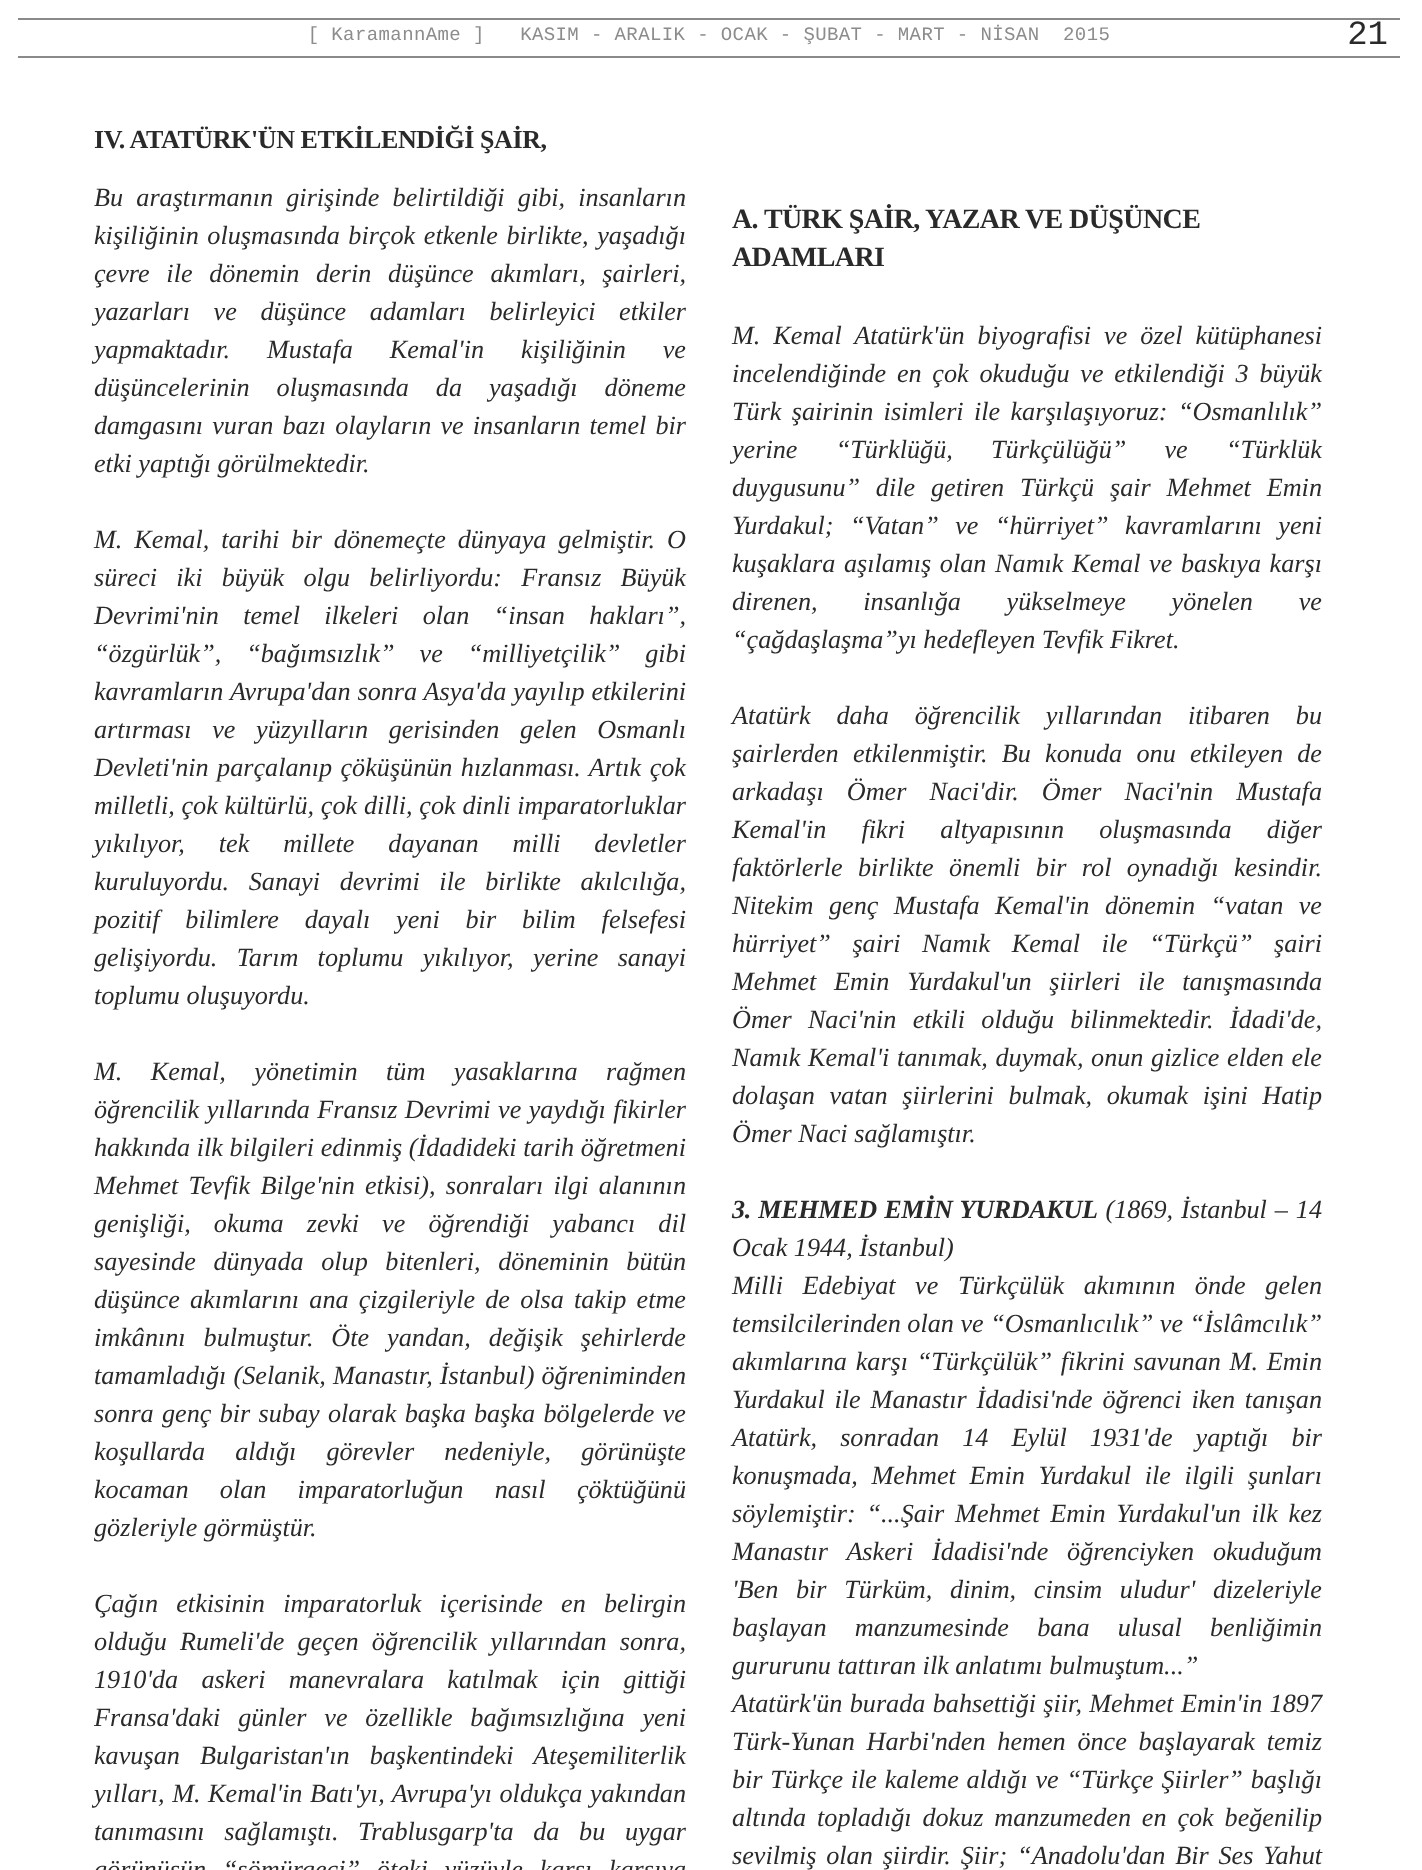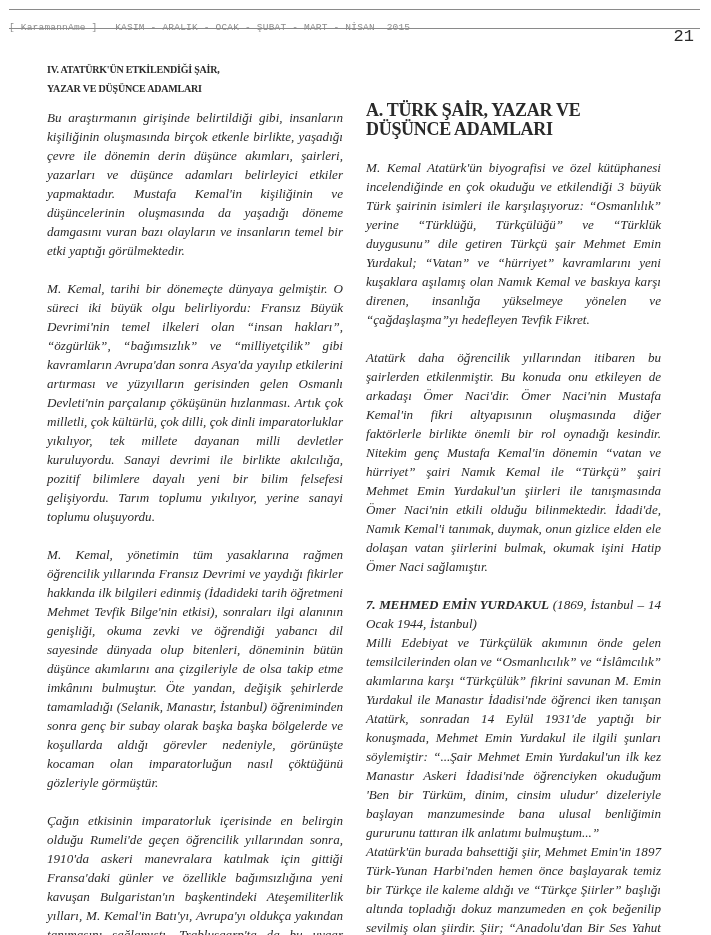--- a/index.html
+++ b/index.html
@@ -3,70 +3,68 @@
 <meta charset="utf-8">
 <style>
   html, body { margin: 0; padding: 0; background: #ffffff; }
   body { width: 711px; height: 935px; position: relative; overflow: hidden; color: #2a2a2a; }
   .header {
     position: absolute; left: 9px; top: 9px; width: 691px; height: 18px;
     border-top: 1px solid #8a8a8a; border-bottom: 1px solid #8a8a8a;
     font-family: "Liberation Mono", "DejaVu Sans Mono", monospace;
   }
   .header .running {
-    position: absolute; left: 0; width: 100%; top: 2px; text-align: left;
-    font-size: 9.5px; color: #8c8c8c; letter-spacing: 0.2px; white-space: pre; margin-top: 10px;
+    position: absolute; left: 0; width: 100%; top: 2px; text-align: center;
+    font-size: 9.5px; color: #8c8c8c; letter-spacing: 0.2px; white-space: pre;
   }
   .header .pagenum {
     position: absolute; right: 6px; top: -1px; font-size: 17px; color: #2a2a2a;
     font-family: "Liberation Mono", "DejaVu Sans Mono", monospace;
-    margin-top: 18px;
   }
   .col {
     position: absolute; top: 60px;
     font-family: "Liberation Serif", "DejaVu Serif", serif;
     font-size: 13.1px; line-height: 19px; color: #2a2a2a;
     text-align: justify; hyphens: none;
   }
   .col.left { left: 47px; width: 296px; }
   .col.right { left: 366px; width: 295px; top: 101px; }
   .col p { margin: 0 0 19px 0; font-style: italic; }
   .col p.tight { margin-bottom: 0; }
   .col h2 {
-    font-size: 10px; line-height: 19px; font-weight: bold; margin: 0 0 10px 0;
+    font-size: 13px; line-height: 19px; font-weight: bold; margin: 0 0 10px 0;
     text-align: left; letter-spacing: -0.2px;
   }
   .col h3 {
-    font-size: 18px; line-height: 19px; font-weight: bold; margin: 0 0 19px 0;
+    font-size: 14px; line-height: 19px; font-weight: bold; margin: 0 0 19px 0;
     text-align: left; letter-spacing: -0.3px;
   }
   .subhead { font-weight: normal; }
   .subhead b { font-weight: bold; letter-spacing: -0.2px; }
 </style>
 </head>
 <body>
 
 <div class="header">
   <span class="running">[ KaramannAme ]   KASIM - ARALIK - OCAK - ŞUBAT - MART - NİSAN  2015</span>
   <span class="pagenum">21</span>
 </div>
 
 <div class="col left">
   <h2>
     <span>IV. ATATÜRK'ÜN ETKİLENDİĞİ ŞAİR,</span><br>
-    <span>YAZAR VE DÜŞÜNCE ADAMLARI</span>
   </h2>
   <p>Bu araştırmanın girişinde belirtildiği gibi, insanların kişiliğinin oluşmasında birçok etkenle birlikte, yaşadığı çevre ile dönemin derin düşünce akımları, şairleri, yazarları ve düşünce adamları belirleyici etkiler yapmaktadır. Mustafa Kemal'in kişiliğinin ve düşüncelerinin oluşmasında da yaşadığı döneme damgasını vuran bazı olayların ve insanların temel bir etki yaptığı görülmektedir.</p>
   <p>M. Kemal, tarihi bir dönemeçte dünyaya gelmiştir. O süreci iki büyük olgu belirliyordu: Fransız Büyük Devrimi'nin temel ilkeleri olan “insan hakları”, “özgürlük”, “bağımsızlık” ve “milliyetçilik” gibi kavramların Avrupa'dan sonra Asya'da yayılıp etkilerini artırması ve yüzyılların gerisinden gelen Osmanlı Devleti'nin parçalanıp çöküşünün hızlanması. Artık çok milletli, çok kültürlü, çok dilli, çok dinli imparatorluklar yıkılıyor, tek millete dayanan milli devletler kuruluyordu. Sanayi devrimi ile birlikte akılcılığa, pozitif bilimlere dayalı yeni bir bilim felsefesi gelişiyordu. Tarım toplumu yıkılıyor, yerine sanayi toplumu oluşuyordu.</p>
   <p>M. Kemal, yönetimin tüm yasaklarına rağmen öğrencilik yıllarında Fransız Devrimi ve yaydığı fikirler hakkında ilk bilgileri edinmiş (İdadideki tarih öğretmeni Mehmet Tevfik Bilge'nin etkisi), sonraları ilgi alanının genişliği, okuma zevki ve öğrendiği yabancı dil sayesinde dünyada olup bitenleri, döneminin bütün düşünce akımlarını ana çizgileriyle de olsa takip etme imkânını bulmuştur. Öte yandan, değişik şehirlerde tamamladığı (Selanik, Manastır, İstanbul) öğreniminden sonra genç bir subay olarak başka başka bölgelerde ve koşullarda aldığı görevler nedeniyle, görünüşte kocaman olan imparatorluğun nasıl çöktüğünü gözleriyle görmüştür.</p>
   <p>Çağın etkisinin imparatorluk içerisinde en belirgin olduğu Rumeli'de geçen öğrencilik yıllarından sonra, 1910'da askeri manevralara katılmak için gittiği Fransa'daki günler ve özellikle bağımsızlığına yeni kavuşan Bulgaristan'ın başkentindeki Ateşemiliterlik yılları, M. Kemal'in Batı'yı, Avrupa'yı oldukça yakından tanımasını sağlamıştı. Trablusgarp'ta da bu uygar görünüşün “sömürgeci” öteki yüzüyle karşı karşıya gelmiş, vatan savunmasının ilk uygulamalarını orada yapmıştı. Şam'da geçen günlerde Balkan bozgunu ise imparatorluğu kurtarmanın artık mümkün olamayacağını göstermişti.</p>
 
 </div>
 
 <div class="col right">
   <h3>A. TÜRK ŞAİR, YAZAR VE DÜŞÜNCE ADAMLARI</h3>
   <p>M. Kemal Atatürk'ün biyografisi ve özel kütüphanesi incelendiğinde en çok okuduğu ve etkilendiği 3 büyük Türk şairinin isimleri ile karşılaşıyoruz: “Osmanlılık” yerine “Türklüğü, Türkçülüğü” ve “Türklük duygusunu” dile getiren Türkçü şair Mehmet Emin Yurdakul;  “Vatan” ve “hürriyet” kavramlarını yeni kuşaklara aşılamış olan Namık Kemal ve baskıya karşı direnen, insanlığa yükselmeye yönelen ve “çağdaşlaşma”yı hedefleyen Tevfik Fikret.</p>
   <p>Atatürk daha öğrencilik yıllarından itibaren bu şairlerden etkilenmiştir. Bu konuda onu etkileyen de arkadaşı Ömer Naci'dir. Ömer Naci'nin Mustafa Kemal'in fikri altyapısının oluşmasında diğer faktörlerle birlikte önemli bir rol oynadığı kesindir. Nitekim genç Mustafa Kemal'in dönemin “vatan ve hürriyet” şairi Namık Kemal ile “Türkçü” şairi Mehmet Emin Yurdakul'un şiirleri ile tanışmasında Ömer Naci'nin etkili olduğu bilinmektedir. İdadi'de, Namık Kemal'i tanımak, duymak, onun gizlice elden ele dolaşan vatan şiirlerini bulmak, okumak işini Hatip Ömer Naci sağlamıştır.</p>
-  <p class="tight subhead"><b>7. MEHMED EMİN YURDAKUL</b><span> (1869, İstanbul – 14 Ocak 1944, İstanbul)</span></p>
+  <p class="tight subhead"><b>3. MEHMED EMİN YURDAKUL</b><span> (1869, İstanbul – 14 Ocak 1944, İstanbul)</span></p>
   <p class="tight">Milli Edebiyat ve Türkçülük akımının önde gelen temsilcilerinden olan ve “Osmanlıcılık” ve “İslâmcılık” akımlarına karşı “Türkçülük” fikrini savunan M. Emin Yurdakul ile Manastır İdadisi'nde öğrenci iken tanışan Atatürk, sonradan 14 Eylül 1931'de yaptığı bir konuşmada, Mehmet Emin Yurdakul ile ilgili şunları söylemiştir: “...Şair Mehmet Emin Yurdakul'un ilk kez Manastır Askeri İdadisi'nde öğrenciyken okuduğum 'Ben bir Türküm, dinim, cinsim uludur' dizeleriyle başlayan manzumesinde bana ulusal benliğimin gururunu tattıran ilk anlatımı bulmuştum...”</p>
   <p>Atatürk'ün burada bahsettiği şiir, Mehmet Emin'in 1897 Türk-Yunan Harbi'nden hemen önce başlayarak temiz bir Türkçe ile kaleme aldığı ve “Türkçe Şiirler” başlığı altında topladığı dokuz manzumeden en çok beğenilip sevilmiş olan şiirdir. Şiir; “Anadolu'dan Bir Ses Yahut Cenge Giderken” adını taşıyordu.</p>
 
 </div>
 
 </body></html>

